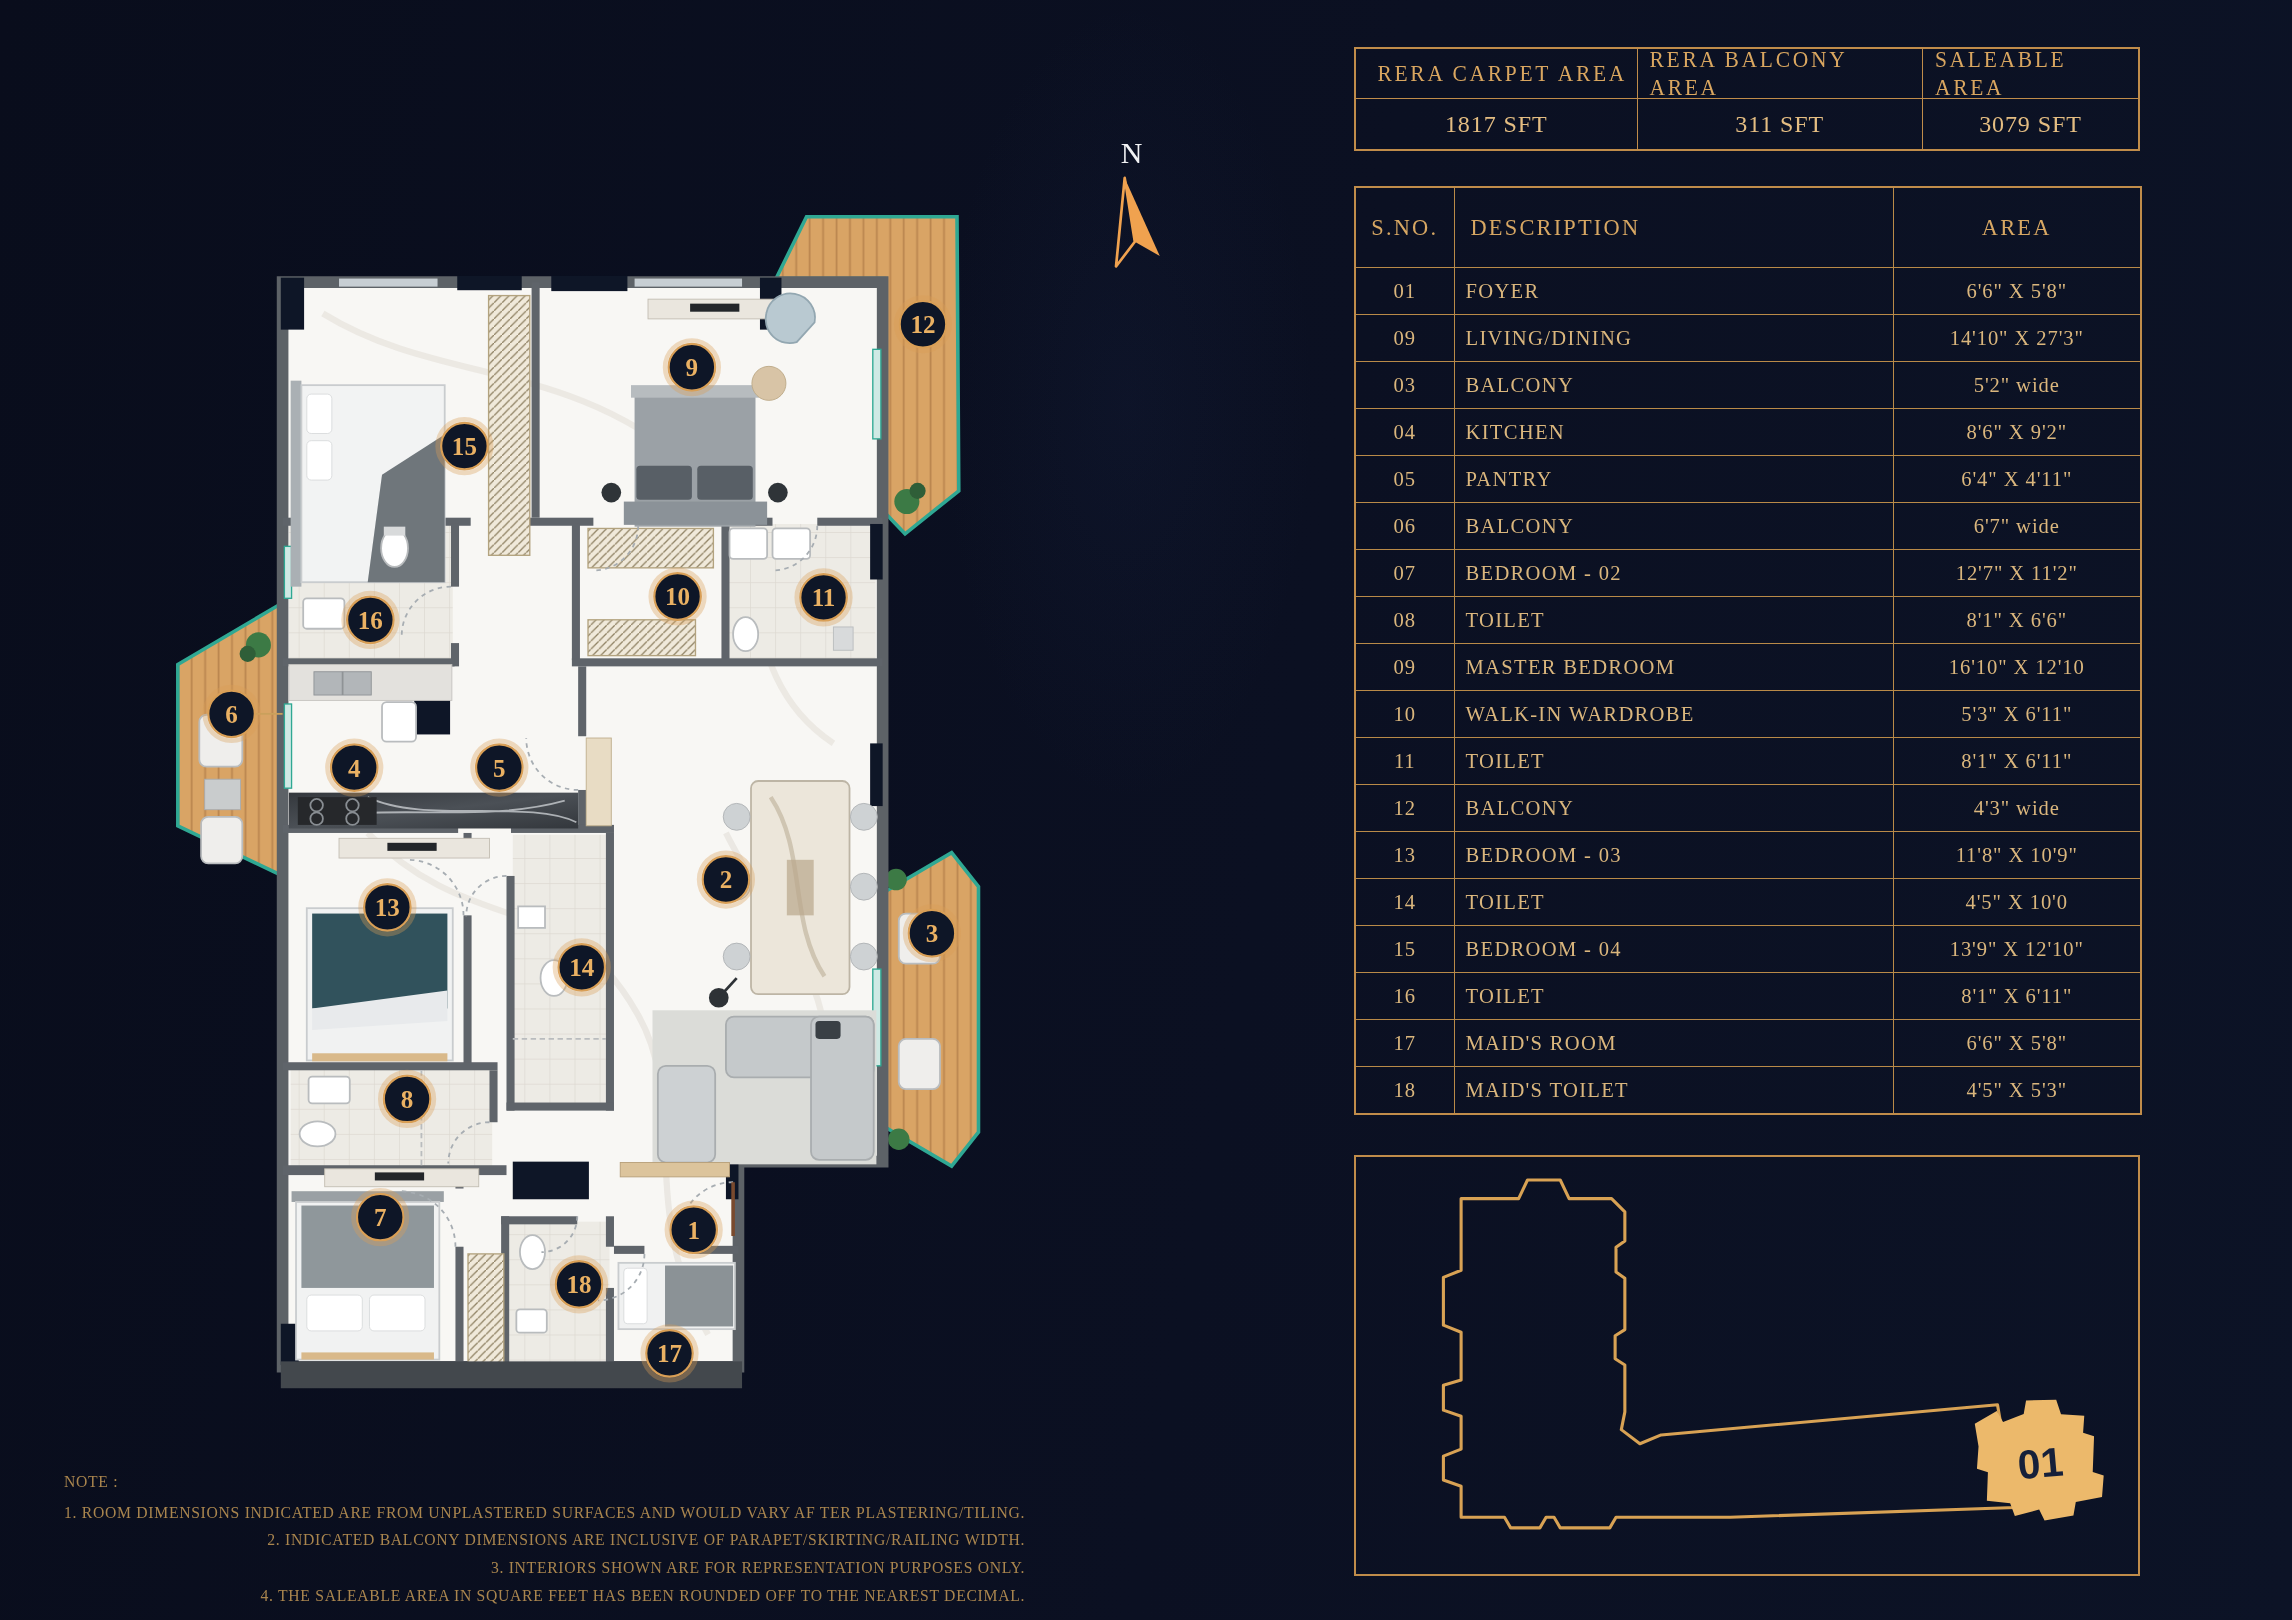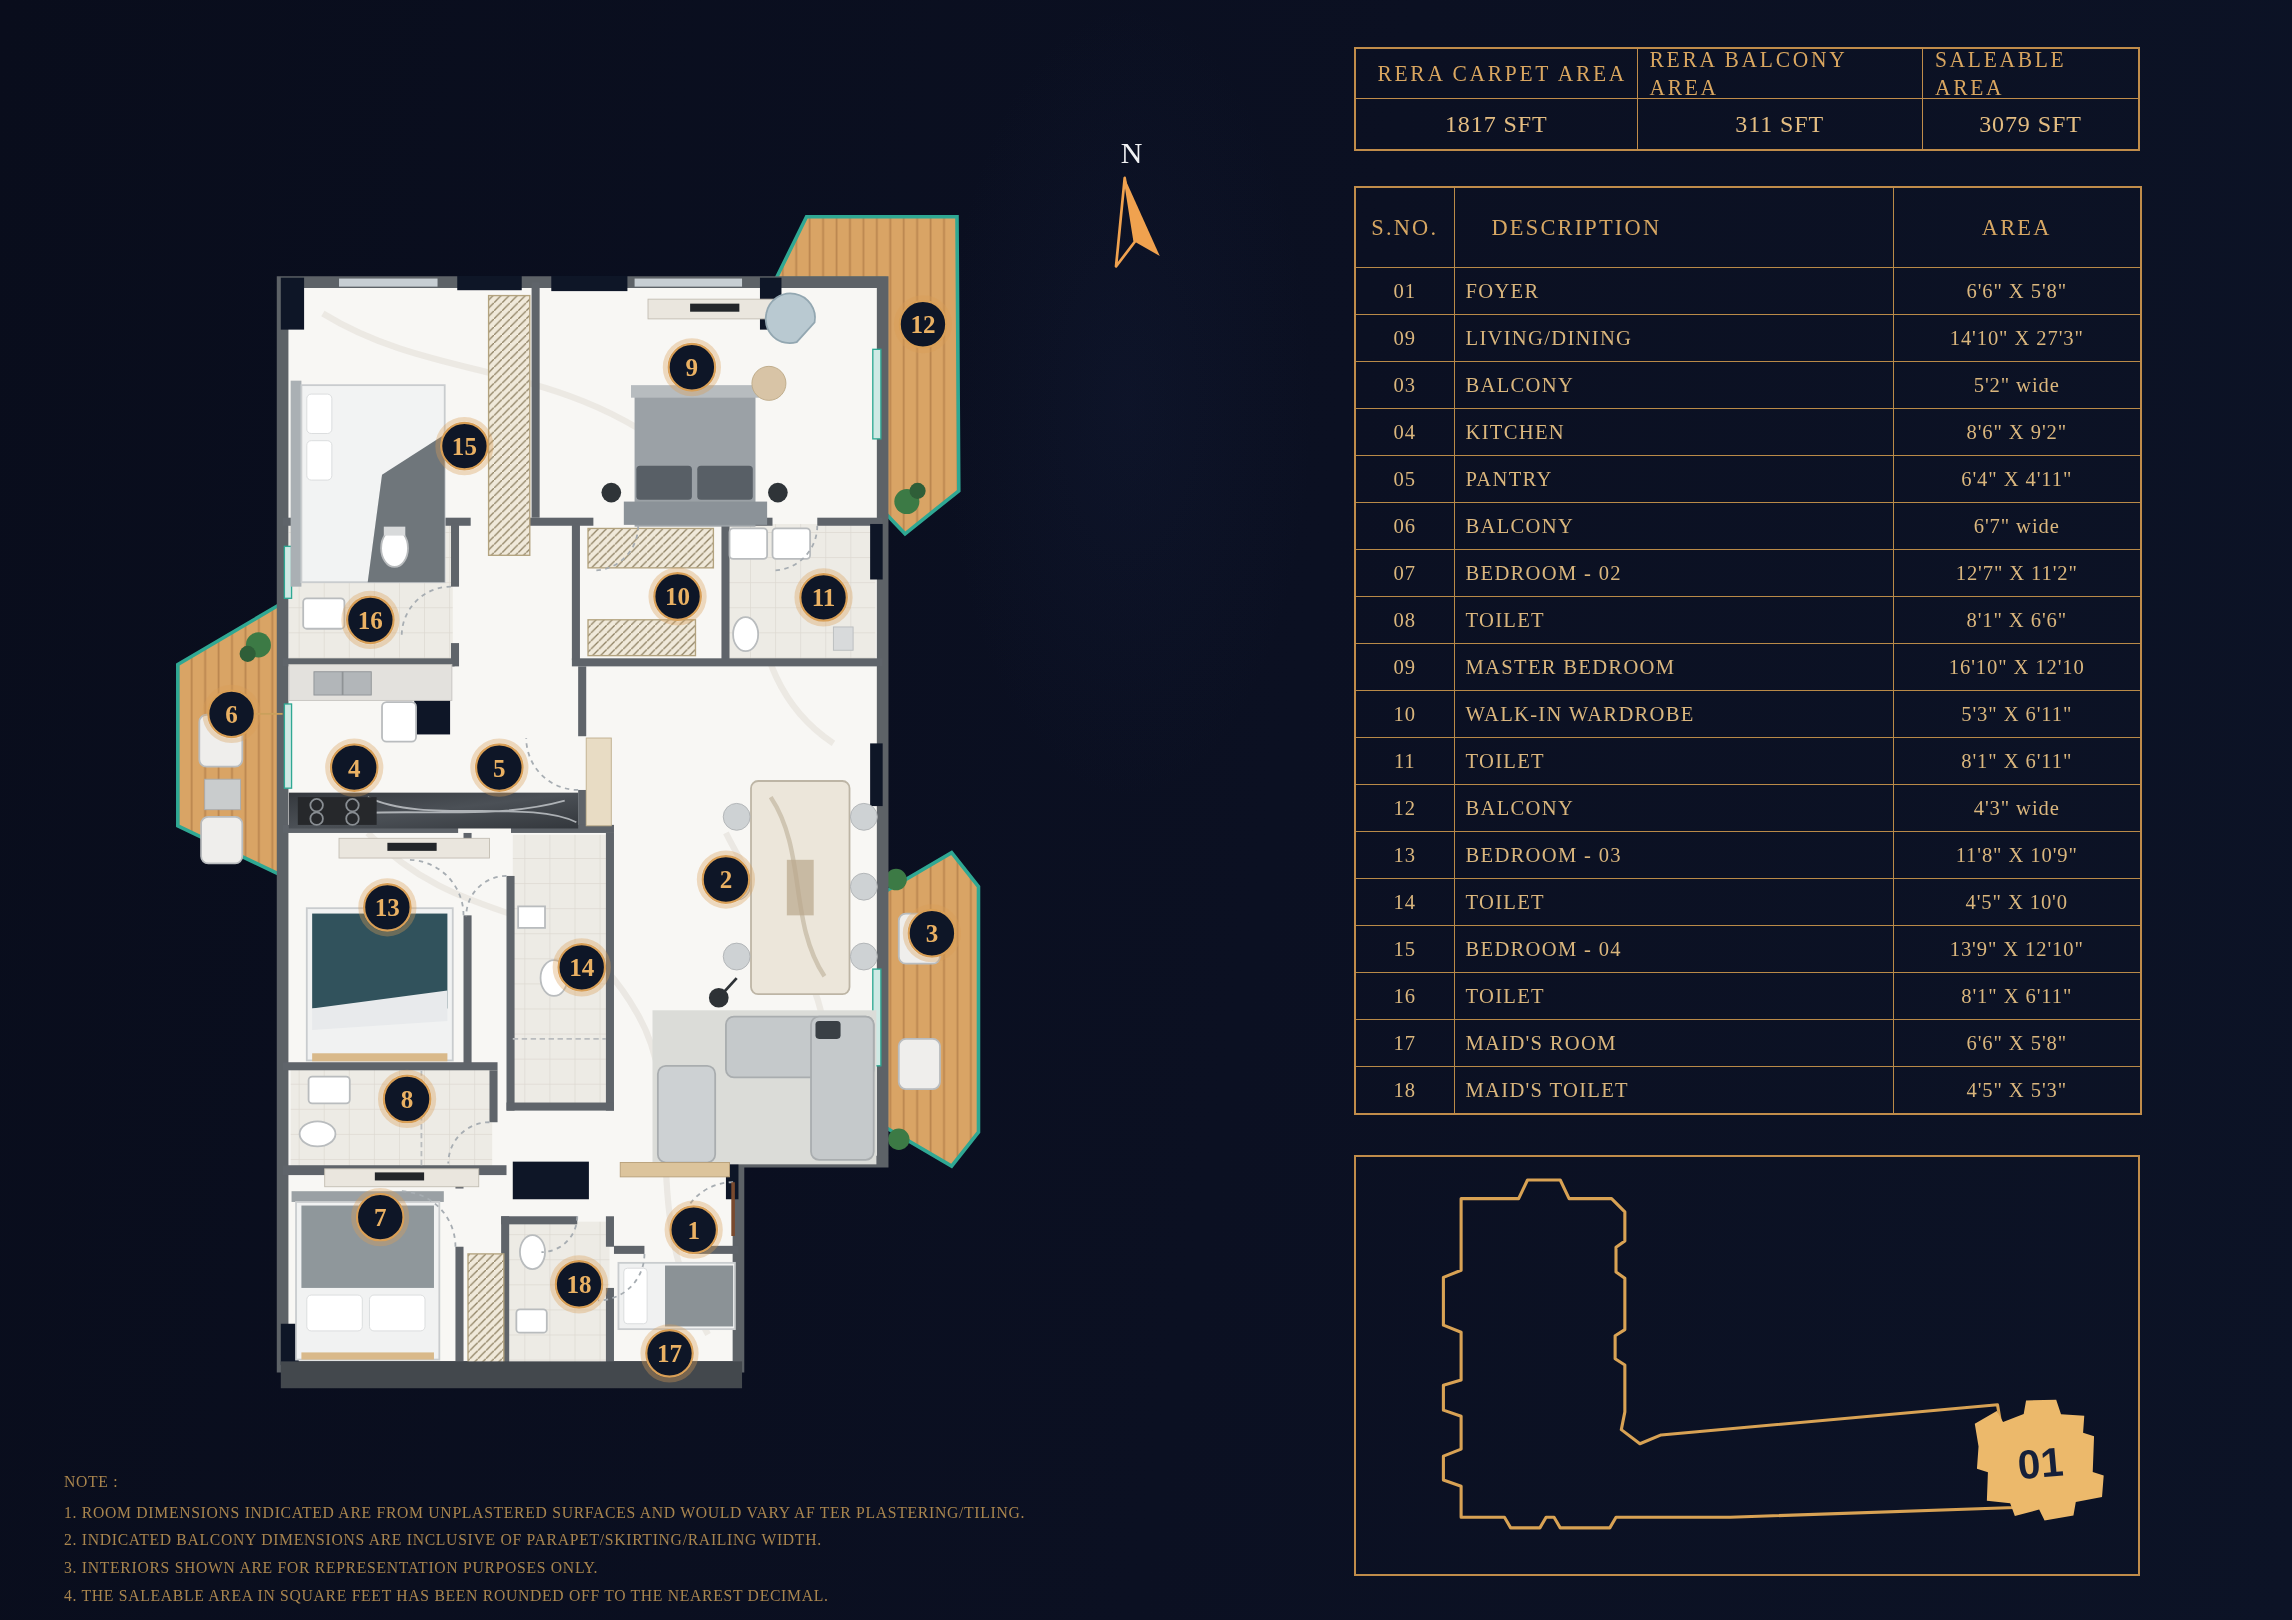--- a/index.html
+++ b/index.html
@@ -27,32 +27,32 @@
     letter-spacing:2.7px;transform-origin:center;font-family:"Liberation Serif",serif;padding-left:12px;}
   .summary .hdr span{transform:scaleY(1.12);display:inline-block;}
   .summary .val{color:#e4bd82;font-size:24px;letter-spacing:0.9px;}
   
   .area-table-wrap{position:absolute;left:1354px;top:186px;width:786px;}
   table.area{border-collapse:collapse;width:786px;table-layout:fixed;
     border:2.2px solid #c08c4a;}
   table.area col.c1{width:99px;} table.area col.c2{width:439px;} table.area col.c3{width:248px;}
   table.area th{height:77px;border:1.4px solid #b98a48;color:#d7a763;font-weight:normal;
     font-size:22.4px;letter-spacing:2.2px;}
-  table.area th.desc{text-align:left;padding-left:37px;font-family:Liberation Serif, serif;}
+  table.area th.desc{text-align:left;padding-left:16px;font-family:Liberation Serif, serif;}
   table.area td{height:44px;border:1.4px solid #b98a48;color:#dab67d;font-size:20.6px;
     text-align:center;letter-spacing:0.9px;}
   table.area td.desc{text-align:left;padding-left:11px;letter-spacing:1.3px;}
   
   .key-plan{position:absolute;left:1354px;top:1155px;width:786px;height:421px;
     border:2.2px solid #c08c4a;box-sizing:border-box;}
   
   .notes{position:absolute;left:64px;top:1467px;color:#a9854e;font-size:15.7px;
     letter-spacing:0.7px;margin-top:6px;}
   .notes .heading{margin-bottom:12.5px;}
-  .notes .item{margin-top:9.9px;}
+  .notes .item{margin-top:9.9px;text-align:right;}
   
   .plan{position:absolute;left:99px;top:206px;width:1021px;height:1236px;}
   .badge-num{font-family:"Liberation Serif",serif;font-weight:bold;}
 </style>
 </head>
 <body>
 
 <div id="screen">
 
 

